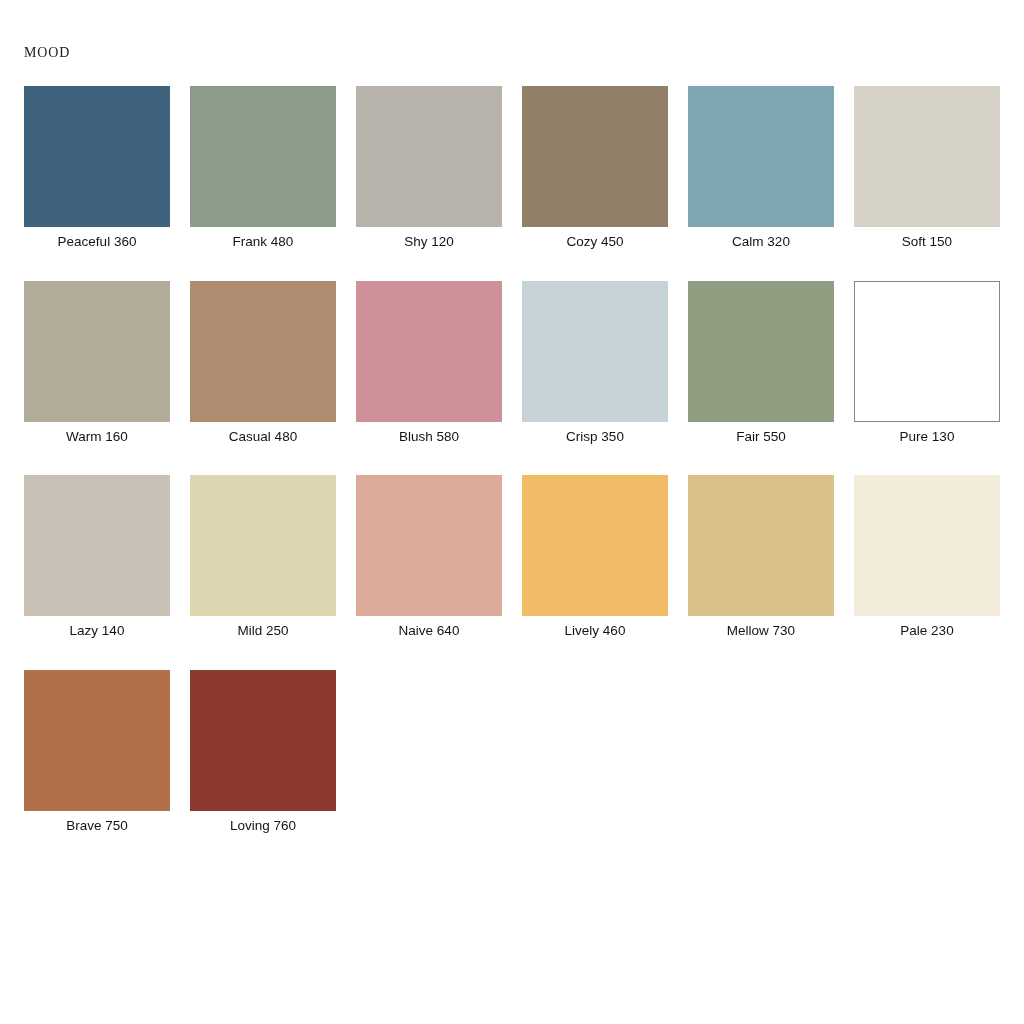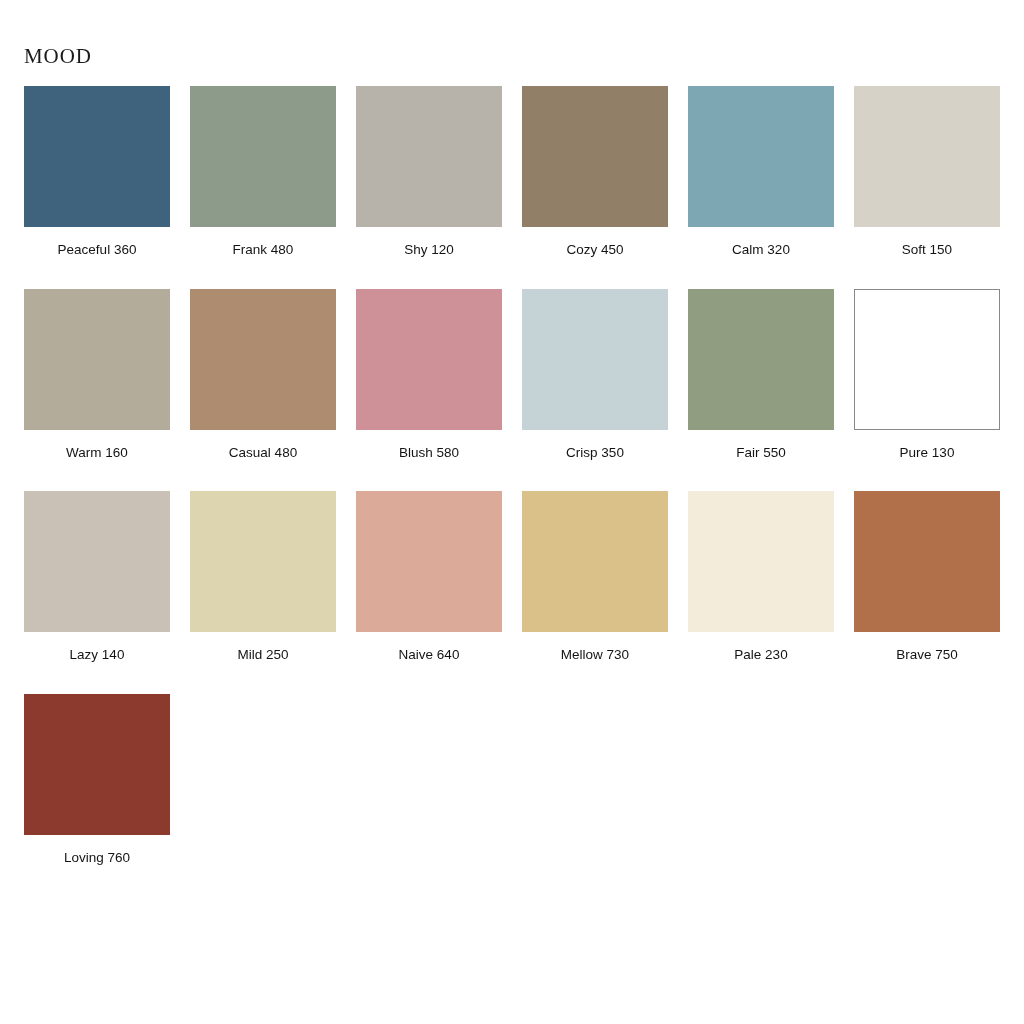--- a/index.html
+++ b/index.html
@@ -18,21 +18,21 @@
     width: 1024px;
     height: 1024px;
     background: #ffffff;
     box-sizing: border-box;
   }
   .palette-title {
     position: absolute;
     left: 24px;
     top: 46px;
     font-family: "Liberation Serif", serif;
-    font-size: 21px;
+    font-size: 14px;
     letter-spacing: 0.9px;
     color: #1a1a1a;
     line-height: 1;
     white-space: nowrap;
   }
   .swatch-grid {
     position: absolute;
     left: 24px;
     top: 86px;
     width: 976px;
@@ -51,21 +51,21 @@
   .swatch-chip {
     width: 146px;
     height: 141px;
     box-sizing: border-box;
     border: 1px solid transparent;
   }
   .swatch-chip.outlined {
     border: 1px solid #888888;
   }
   .swatch-label {
-    margin-top: 16px;
+    margin-top: 8px;
     margin-bottom: 32px;
     font-family: "Liberation Sans", sans-serif;
     font-size: 13.5px;
     color: #141414;
     text-align: center;
     line-height: 1;
     white-space: nowrap;
   }
 </style>
 </head>
@@ -130,20 +130,24 @@
       </div>
       <div class="swatch-cell">
         <div class="swatch-chip" style="background-color: rgb(221, 212, 176);"></div>
         <div class="swatch-label">Mild 250</div>
       </div>
       <div class="swatch-cell">
         <div class="swatch-chip" style="background-color: rgb(220, 170, 153);"></div>
         <div class="swatch-label">Naive 640</div>
       </div>
       <div class="swatch-cell">
+        <div class="swatch-chip" style="background-color: rgb(240, 188, 102);"></div>
+        <div class="swatch-label">Lively 460</div>
+      </div>
+      <div class="swatch-cell">
         <div class="swatch-chip" style="background-color: rgb(218, 192, 137);"></div>
         <div class="swatch-label">Mellow 730</div>
       </div>
       <div class="swatch-cell">
         <div class="swatch-chip" style="background-color: rgb(244, 236, 219);"></div>
         <div class="swatch-label">Pale 230</div>
       </div>
       <div class="swatch-cell">
         <div class="swatch-chip" style="background-color: rgb(177, 112, 73);"></div>
         <div class="swatch-label">Brave 750</div>

